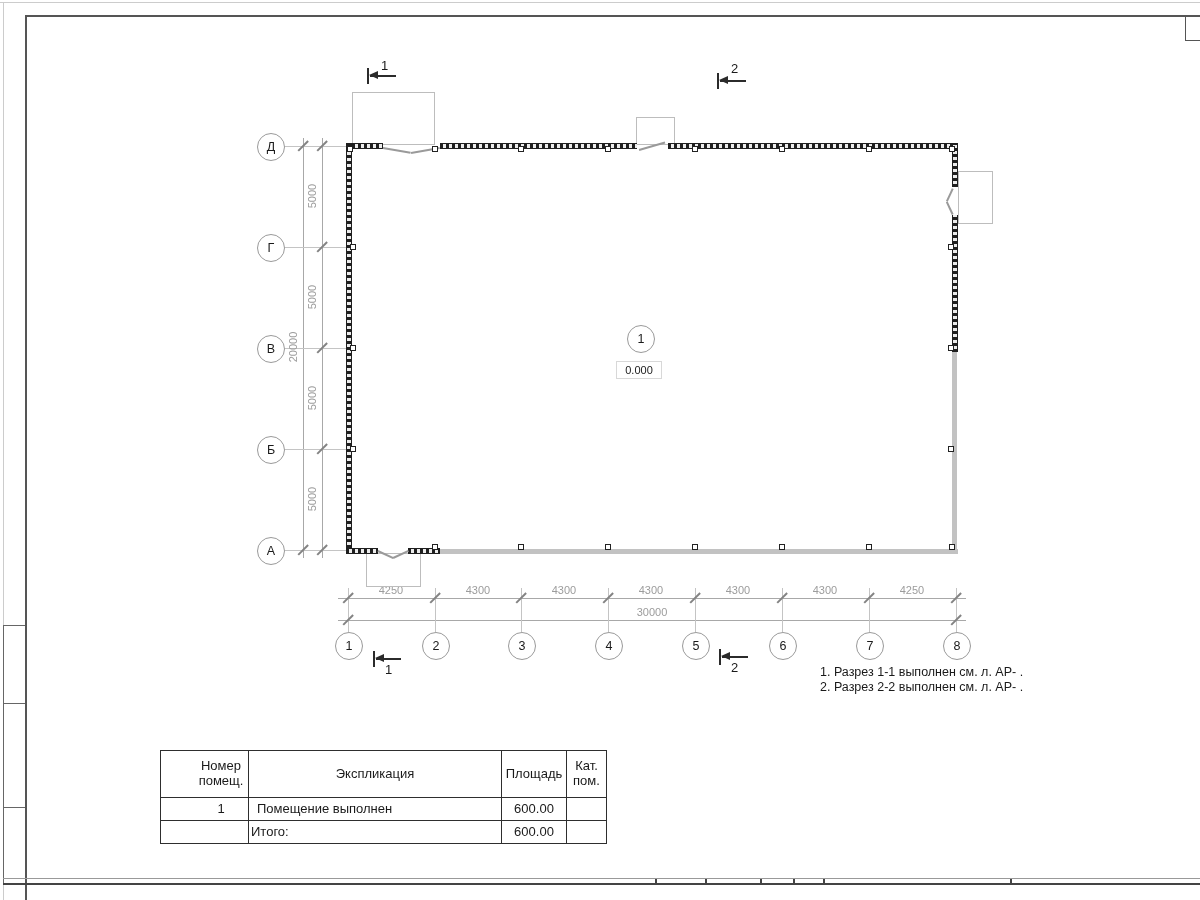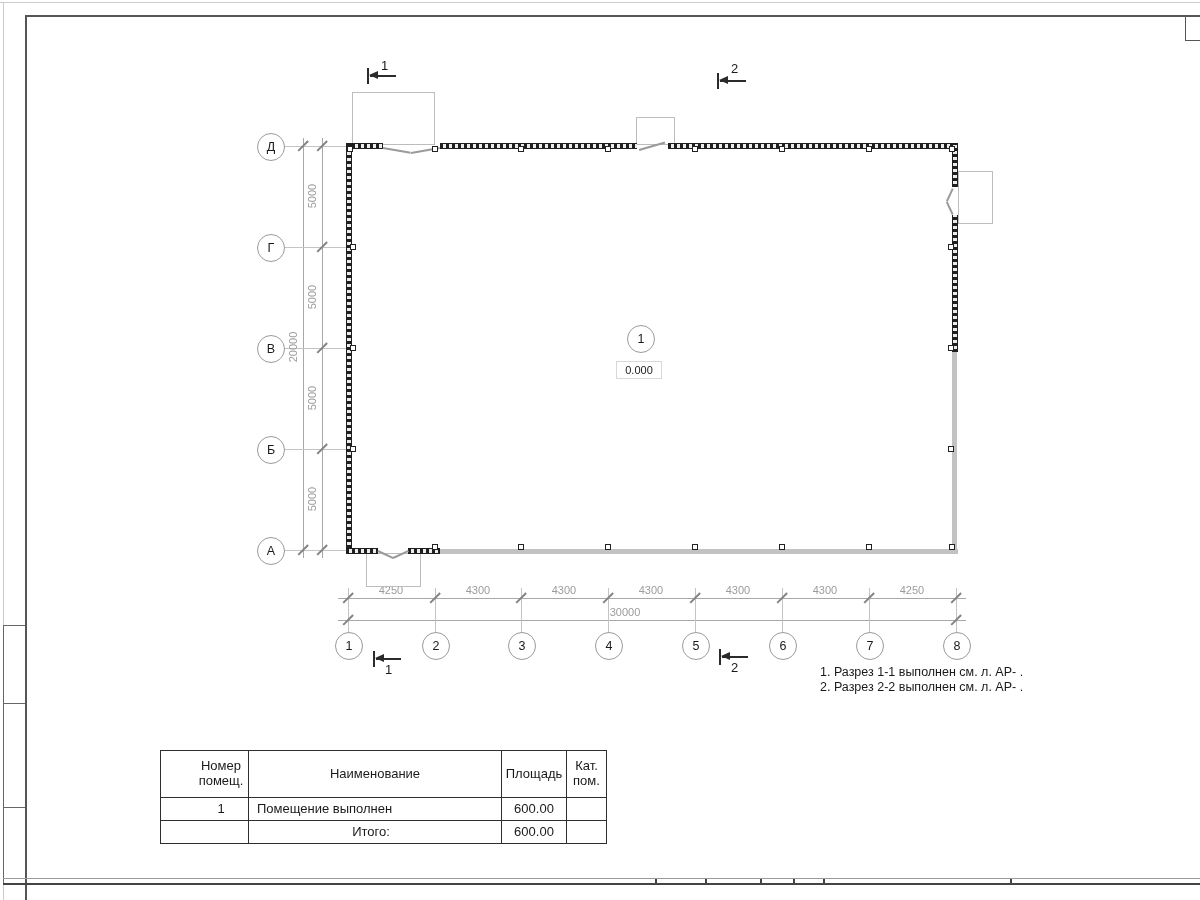--- a/index.html
+++ b/index.html
@@ -45,21 +45,21 @@
   #expl-table{position:absolute;left:160px;top:750px;border-collapse:collapse;}
   #expl-table td{border:1.6px solid #2e2e2e;font-size:13px;color:#1a1a1a;padding:0 2px;
                  text-align:center;line-height:1.15;}
   #expl-table .c1{width:50px;padding-left:35px;}
   #expl-table .c2{width:240px;}
   #expl-table .c3{width:60px;}
   #expl-table .c4{width:35px;}
   #expl-table .hdr td{height:46px;}
   #expl-table .r td{height:22px;}
   #expl-table .name-cell{text-align:left;padding-left:8px;}
-  #expl-table .total-cell{text-align:center;padding-right:10px;}
+  #expl-table .total-cell{text-align:left;padding-right:10px;}
 </style>
 </head>
 <body>
 
 <div id="sheet">
 
   <div class="ln lnl" style="left:0;top:2px;width:1200px;height:1px;"></div>
   <div class="ln lnl" style="left:3px;top:2px;width:1px;height:898px;"></div>
   <div class="ln lnd" style="left:25px;top:15px;width:1175px;height:2px;"></div>
   <div class="ln lnd" style="left:25px;top:15px;width:2px;height:885px;"></div>
@@ -117,21 +117,21 @@
   <div class="tick" style="left:296px;top:145px;"></div>
   <div class="tick" style="left:296px;top:549px;"></div>
 
   <div class="dimt" style="left:361px;top:584px;">4250</div>
   <div class="dimt" style="left:448px;top:584px;">4300</div>
   <div class="dimt" style="left:534px;top:584px;">4300</div>
   <div class="dimt" style="left:621px;top:584px;">4300</div>
   <div class="dimt" style="left:708px;top:584px;">4300</div>
   <div class="dimt" style="left:795px;top:584px;">4300</div>
   <div class="dimt" style="left:882px;top:584px;">4250</div>
-  <div class="dimt" style="left:595px;top:606px;">30000</div>
+  <div class="dimt" style="left:622px;top:606px;">30000</div>
 
   <div class="dimt dimtv" style="left:282px;top:190px;">5000</div>
   <div class="dimt dimtv" style="left:282px;top:291px;">5000</div>
   <div class="dimt dimtv" style="left:282px;top:392px;">5000</div>
   <div class="dimt dimtv" style="left:282px;top:493px;">5000</div>
   <div class="dimt dimtv" style="left:263px;top:341px;">20000</div>
 
   <div class="bubble" style="left:257px;top:133px;">Д</div>
   <div class="bubble" style="left:257px;top:234px;">Г</div>
   <div class="bubble" style="left:257px;top:335px;">В</div>
@@ -218,21 +218,21 @@
   <div class="seclabel" style="left:731px;top:660px;">2</div>
 
   <div class="note" style="left:820px;top:665px;">1. Разрез 1-1 выполнен см. л. АР- .</div>
   <div class="note" style="left:820px;top:680px;">2. Разрез 2-2 выполнен см. л. АР- .</div>
 
 
   <table id="expl-table">
     <tbody>
         <tr class="hdr">
       <td class="c1">Номер помещ.</td>
-      <td class="c2">Наименование</td>
+      <td class="c2">Экспликация</td>
       <td class="c3">Площадь</td>
       <td class="c4">Кат. пом.</td>
     </tr>
     <tr class="r">
       <td class="c1">1</td>
       <td class="c2 name-cell">Помещение выполнен</td>
       <td class="c3">600.00</td>
       <td class="c4"></td>
     </tr>
     <tr class="r">

